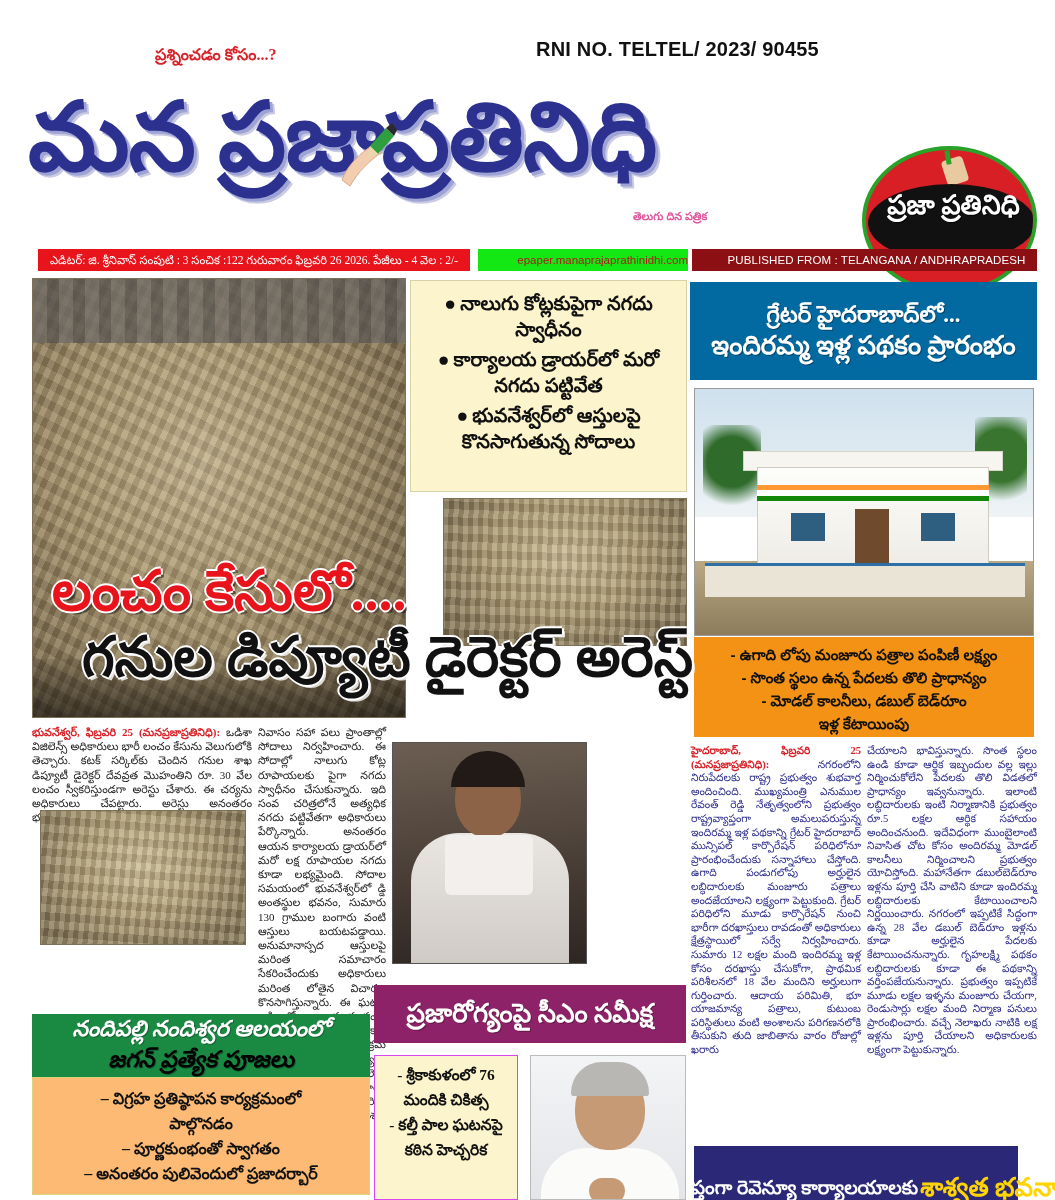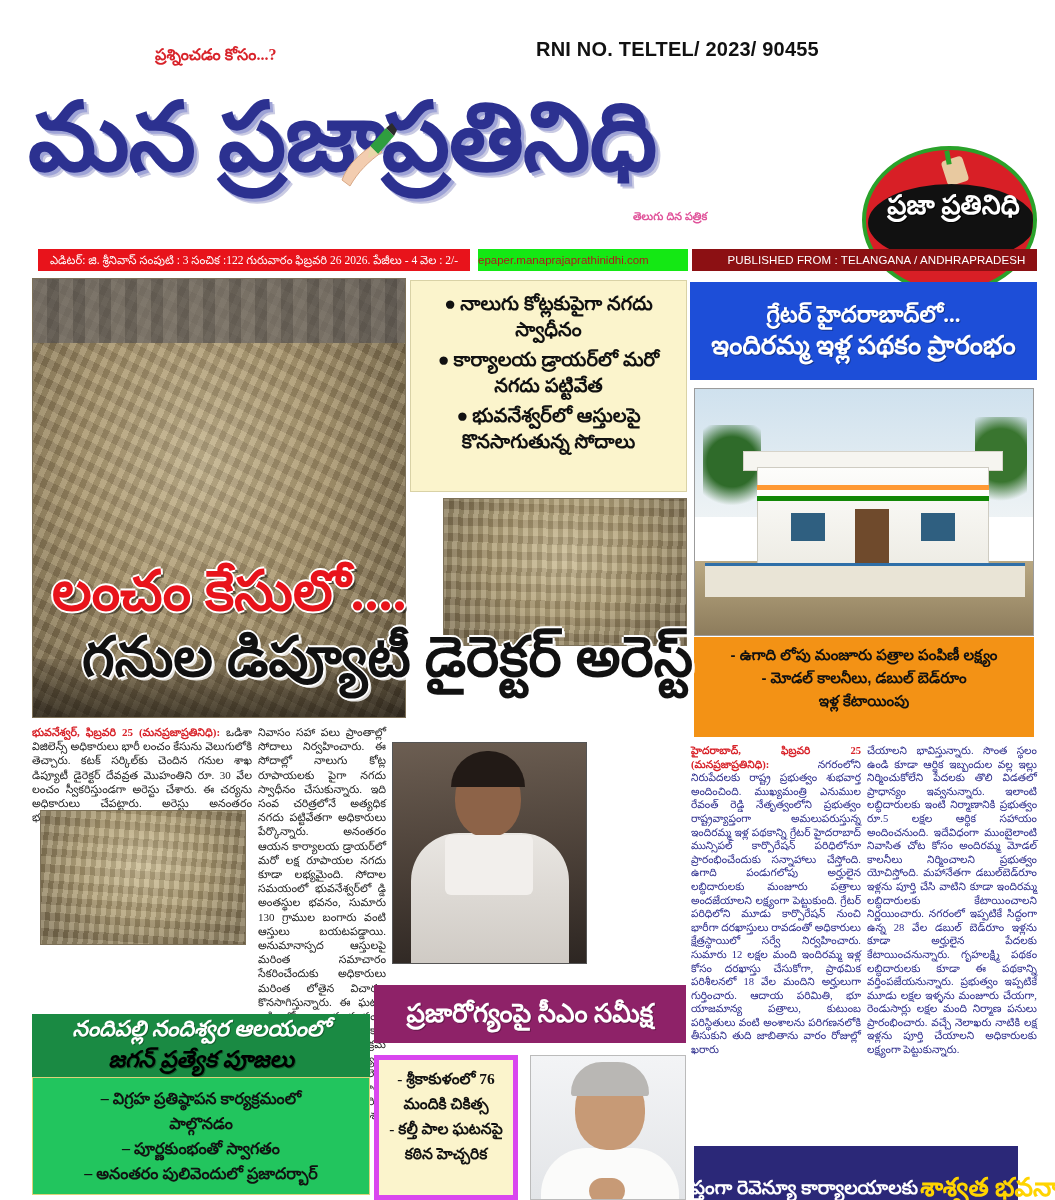--- a/index.html
+++ b/index.html
@@ -75,21 +75,21 @@
     background:#2aa22a; transform:rotate(8deg);
   }
 
   
   #infobar{ position:absolute; left:0; top:249px; width:1055px; height:22px; }
   .ib{ position:absolute; top:0; height:22px; line-height:22px;
        font-size:11.5px; font-weight:normal; white-space:nowrap; }
   .ib-left{ left:38px; width:432px; background:#e8131b; color:#fff;
             text-align:center; font-family:"Liberation Serif", serif; }
   .ib-mid{ left:478px; width:210px; background:#14e814; color:#b0181c;
-           text-align:left; }
+           text-align:right; }
   .ib-right{ left:692px; width:345px; background:#8c1013; color:#fff;
              text-align:center; letter-spacing:.1px;padding-left:24px; }
 
   
   .money-photo{
     position:absolute; left:32px; top:278px; width:374px; height:440px;
     background:
       repeating-linear-gradient(114deg, rgba(255,255,255,.10) 0 6px, rgba(0,0,0,.09) 6px 12px),
       repeating-linear-gradient(28deg, rgba(180,160,120,.35) 0 9px, rgba(120,100,70,.32) 9px 18px),
       radial-gradient(ellipse at 45% 42%, #cdbf9a 0%, #a8966e 42%, #6e6146 78%, #3a3226 100%);
@@ -203,21 +203,21 @@
     background:linear-gradient(180deg,#e9e6e2 0%, #cfcac4 100%);
   }
   .man-shirt{
     position:absolute; left:52px; top:92px; width:88px; height:60px;
     background:#f2efec; border-radius:6px;
   }
 
   
   .red-banner{
     position:absolute; left:690px; top:282px; width:347px; height:98px;
-    background:#1d4ed8; display:flex; flex-direction:column;
+    background:#0369a1; display:flex; flex-direction:column;
     align-items:center; justify-content:center;
   }
   .red-banner div{
     color:#fff; font-family:"Liberation Serif", serif;
     font-weight:bold; text-shadow:1px 1px 0 rgba(0,0,0,.35);
     white-space:nowrap;
   }
   .rb1{ font-size:23px; line-height:30px; }
   .rb2{ font-size:26px; line-height:32px; }
 
@@ -280,39 +280,39 @@
     align-items:center; justify-content:flex-start;font-style:italic;
   }
   .gb1{ color:#fff; font-family:"Liberation Serif", serif; font-weight:bold;
         font-size:22px; line-height:30px; white-space:nowrap;
         text-shadow:1px 1px 0 rgba(0,0,0,.3); }
   .gb2{ color:#000000; font-family:"Liberation Serif", serif; font-weight:bold;
         font-size:23px; line-height:31px; white-space:nowrap;
         text-shadow:1px 1px 0 rgba(0,0,0,.3); }
   .ybox2{
     position:absolute; left:32px; top:1077px; width:338px; height:118px;
-    background:#22c55e; border:1px solid #ddd27a; padding-top:8px;
+    background:#fdba74; border:1px solid #ddd27a; padding-top:8px;
   }
   .ybox2 div{
     font-family:"Liberation Serif", serif; font-weight:bold;
     font-size:16px; line-height:25px; color:#111; text-align:center;
     white-space:nowrap;
   }
 
   
   .purple-banner{
     position:absolute; left:374px; top:985px; width:312px; height:58px;
     background:#8e2268; display:flex; align-items:center; justify-content:center;
   }
   .pb1{ color:#fff; font-family:"Liberation Serif", serif; font-weight:bold;
         font-size:26px; line-height:32px; white-space:nowrap;
         text-shadow:1px 1px 0 rgba(0,0,0,.3); }
   .ybox3{
     position:absolute; left:374px; top:1055px; width:144px; height:145px;
-    background:#fbf4cc; border:5px solid #d946ef; padding:6px 4px 0 4px;
+    background:#fbf4cc; border:1px solid #d946ef; padding:6px 4px 0 4px;
     overflow:hidden;
   }
   .ybox3 div{
     font-family:"Liberation Serif", serif; font-weight:bold;
     font-size:15.5px; line-height:25px; color:#111; text-align:center;
   }
   .cm-photo{
     position:absolute; left:530px; top:1055px; width:156px; height:145px;
     background:linear-gradient(180deg,#f3f4f6 0%, #e3e5e8 100%);
     border:1px solid #bbb; overflow:hidden;
@@ -408,20 +408,21 @@
   <div class="hp-house"></div>
   <div class="hp-band"></div>
   <div class="hp-win"></div>
   <div class="hp-door"></div>
   <div class="hp-win2"></div>
   <div class="hp-wall"></div>
 </div>
 
 <div class="orange-box">
   <div>- ఉగాది లోపు మంజూరు పత్రాల పంపిణీ లక్ష్యం</div>
+  <div>- సొంత స్థలం ఉన్న పేదలకు తొలి ప్రాధాన్యం</div>
   <div>- మోడల్ కాలనీలు, డబుల్ బెడ్‌రూం</div>
   <div>ఇళ్ల కేటాయింపు</div>
 </div>
 
 <div class="story-r body-r">
   <span class="dateline-r">హైదరాబాద్, ఫిబ్రవరి 25 (మనప్రజాప్రతినిధి):</span>
   <span>నగరంలోని నిరుపేదలకు రాష్ట్ర ప్రభుత్వం శుభవార్త అందించింది. ముఖ్యమంత్రి ఎనుముల రేవంత్ రెడ్డి నేతృత్వంలోని ప్రభుత్వం రాష్ట్రవ్యాప్తంగా అమలుపరుస్తున్న ఇందిరమ్మ ఇళ్ల పథకాన్ని గ్రేటర్ హైదరాబాద్ మున్సిపల్ కార్పొరేషన్ పరిధిలోనూ ప్రారంభించేందుకు సన్నాహాలు చేస్తోంది. ఉగాది పండుగలోపు అర్హులైన లబ్ధిదారులకు మంజూరు పత్రాలు అందజేయాలని లక్ష్యంగా పెట్టుకుంది. గ్రేటర్ పరిధిలోని మూడు కార్పొరేషన్ నుంచి భారీగా దరఖాస్తులు రావడంతో అధికారులు క్షేత్రస్థాయిలో సర్వే నిర్వహించారు. సుమారు 12 లక్షల మంది ఇందిరమ్మ ఇళ్ల కోసం దరఖాస్తు చేసుకోగా, ప్రాథమిక పరిశీలనలో 18 వేల మందిని అర్హులుగా గుర్తించారు. ఆదాయ పరిమితి, భూ యాజమాన్య పత్రాలు, కుటుంబ పరిస్థితులు వంటి అంశాలను పరిగణనలోకి తీసుకుని తుది జాబితాను వారం రోజుల్లో ఖరారు</span>
 </div>
 <div class="story-r2 body-r">చేయాలని భావిస్తున్నారు. సొంత స్థలం ఉండి కూడా ఆర్థిక ఇబ్బందుల వల్ల ఇల్లు నిర్మించుకోలేని పేదలకు తొలి విడతలో ప్రాధాన్యం ఇవ్వనున్నారు. ఇలాంటి లబ్ధిదారులకు ఇంటి నిర్మాణానికి ప్రభుత్వం రూ.5 లక్షల ఆర్థిక సహాయం అందించనుంది. ఇదేవిధంగా ముంబైలాంటి నివాసిత చోట కోసం అందిరమ్మ మోడల్ కాలనీలు నిర్మించాలని ప్రభుత్వం యోచిస్తోంది. మహానేతగా డబుల్‌బెడ్‌రూం ఇళ్లను పూర్తి చేసి వాటిని కూడా ఇందిరమ్మ లబ్ధిదారులకు కేటాయించాలని నిర్ణయించారు. నగరంలో ఇప్పటికే సిద్ధంగా ఉన్న 28 వేల డబుల్ బెడ్‌రూం ఇళ్లను కూడా అర్హులైన పేదలకు కేటాయించనున్నారు. గృహలక్ష్మి పథకం లబ్ధిదారులకు కూడా ఈ పథకాన్ని వర్తింపజేయనున్నారు. ప్రభుత్వం ఇప్పటికే మూడు లక్షల ఇళ్ళను మంజూరు చేయగా, రెండుసార్లు లక్షల మంది నిర్మాణ పనులు ప్రారంభించారు. వచ్చే నెలాఖరు నాటికి లక్ష ఇళ్లను పూర్తి చేయాలని అధికారులకు లక్ష్యంగా పెట్టుకున్నారు.</div>
 

